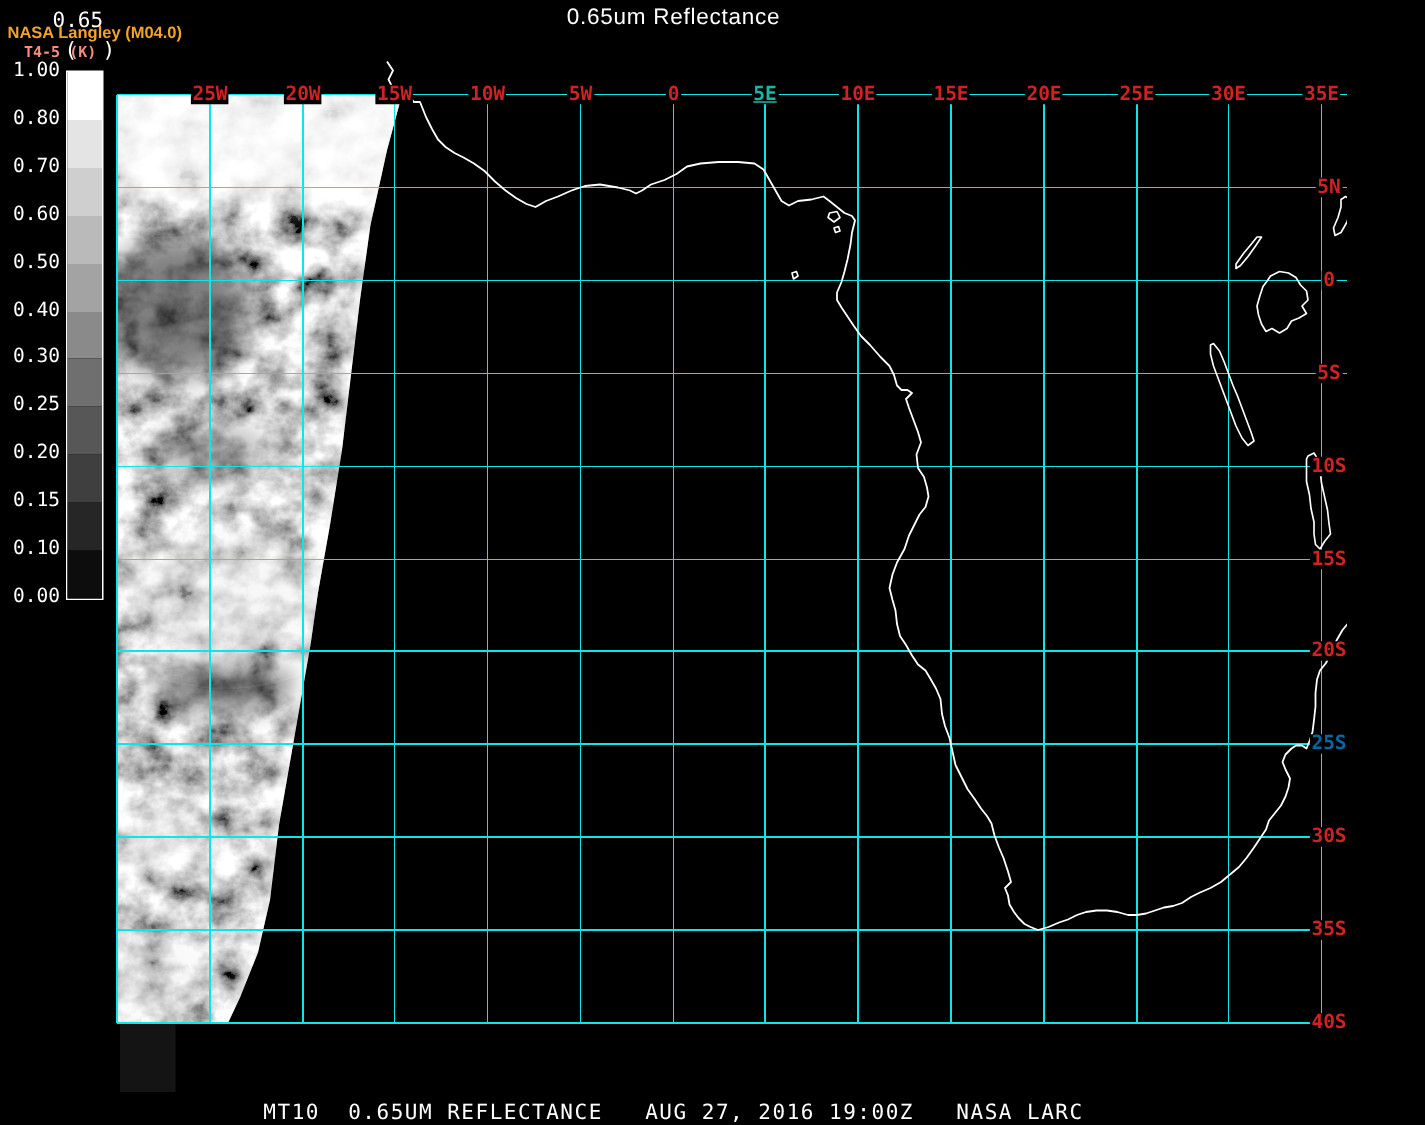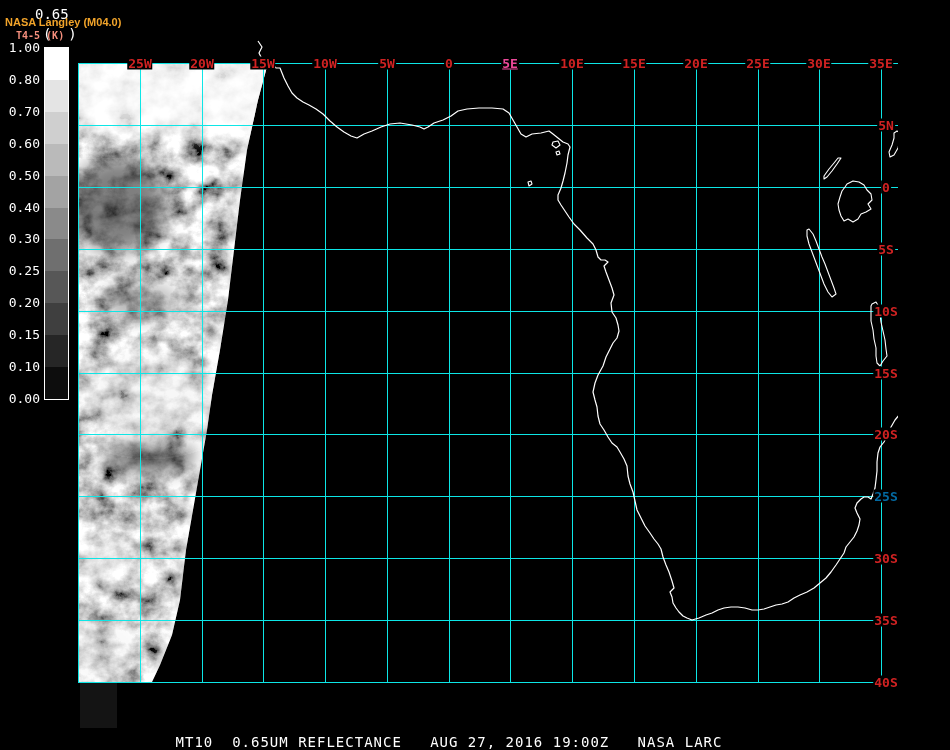--- a/index.html
+++ b/index.html
@@ -109,20 +109,21 @@
         <path d="M945 325 L948 327 L946 331 L943 328 Z" fill="none" stroke="#ffffff" stroke-width="1.1" stroke-linejoin="round"></path>
         <path d="M935 260 L938 262 L936 265 Z" fill="none" stroke="#ffffff" stroke-width="1.1" stroke-linejoin="round"></path>
       </g>
   </svg>
 
   <span id="hdr-param">0.65</span>
   <span id="hdr-credit" style="color: rgb(242, 164, 42);">NASA Langley (M04.0)</span>
   <span id="hdr-units">(  )</span>
   <span id="hdr-secondary" style="color: rgb(245, 143, 125);">T4-5 (K)</span>
 
+  <div id="title-line1" class="ttl">0.65um Reflectance</div>
 
   <div id="colorbar">
       <div class="cb-seg" style="height: 31.9091px; background: rgb(255, 255, 255);"></div>
       <div class="cb-seg" style="height: 31.9091px; background: rgb(228, 228, 228);"></div>
       <div class="cb-seg" style="height: 31.9091px; background: rgb(207, 207, 207);"></div>
       <div class="cb-seg" style="height: 31.9091px; background: rgb(186, 186, 186);"></div>
       <div class="cb-seg" style="height: 31.9091px; background: rgb(163, 163, 163);"></div>
       <div class="cb-seg" style="height: 31.9091px; background: rgb(138, 138, 138);"></div>
       <div class="cb-seg" style="height: 31.9091px; background: rgb(111, 111, 111);"></div>
       <div class="cb-seg" style="height: 31.9091px; background: rgb(87, 87, 87);"></div>
@@ -145,21 +146,21 @@
       <span class="cb-label" style="top: 398px;">0.00</span>
     </div>
 
   <div id="map-labels">
       <span class="axis-label" style="left: 140px; top: 63px; color: rgb(208, 34, 34);">25W</span>
       <span class="axis-label" style="left: 202px; top: 63px; color: rgb(208, 34, 34);">20W</span>
       <span class="axis-label" style="left: 263px; top: 63px; color: rgb(208, 34, 34);">15W</span>
       <span class="axis-label" style="left: 325px; top: 63px; color: rgb(208, 34, 34); text-align: center;">10W</span>
       <span class="axis-label" style="left: 387px; top: 63px; color: rgb(208, 34, 34);">5W</span>
       <span class="axis-label" style="left: 449px; top: 63px; color: rgb(208, 34, 34);">0</span>
-      <span class="axis-label" style="left: 510px; top: 63px; color: #ec4899; text-decoration: underline;">5E</span>
+      <span class="axis-label" style="left: 510px; top: 63px; color: #14b8a6; text-decoration: underline;">5E</span>
       <span class="axis-label" style="left: 572px; top: 63px; color: rgb(208, 34, 34);">10E</span>
       <span class="axis-label" style="left: 634px; top: 63px; color: rgb(208, 34, 34);">15E</span>
       <span class="axis-label" style="left: 696px; top: 63px; color: rgb(208, 34, 34);">20E</span>
       <span class="axis-label" style="left: 758px; top: 63px; color: rgb(208, 34, 34);">25E</span>
       <span class="axis-label" style="left: 819px; top: 63px; color: rgb(208, 34, 34);">30E</span>
       <span class="axis-label" style="left: 881px; top: 63px; color: rgb(208, 34, 34);">35E</span>
       <span class="axis-label" style="left: 886px; top: 125px; color: rgb(208, 34, 34);">5N</span>
       <span class="axis-label" style="left: 886px; top: 187px; color: rgb(208, 34, 34);">0</span>
       <span class="axis-label" style="left: 886px; top: 249px; color: rgb(208, 34, 34);">5S</span>
       <span class="axis-label" style="left: 886px; top: 311px; color: rgb(208, 34, 34); text-align: center;">10S</span>

